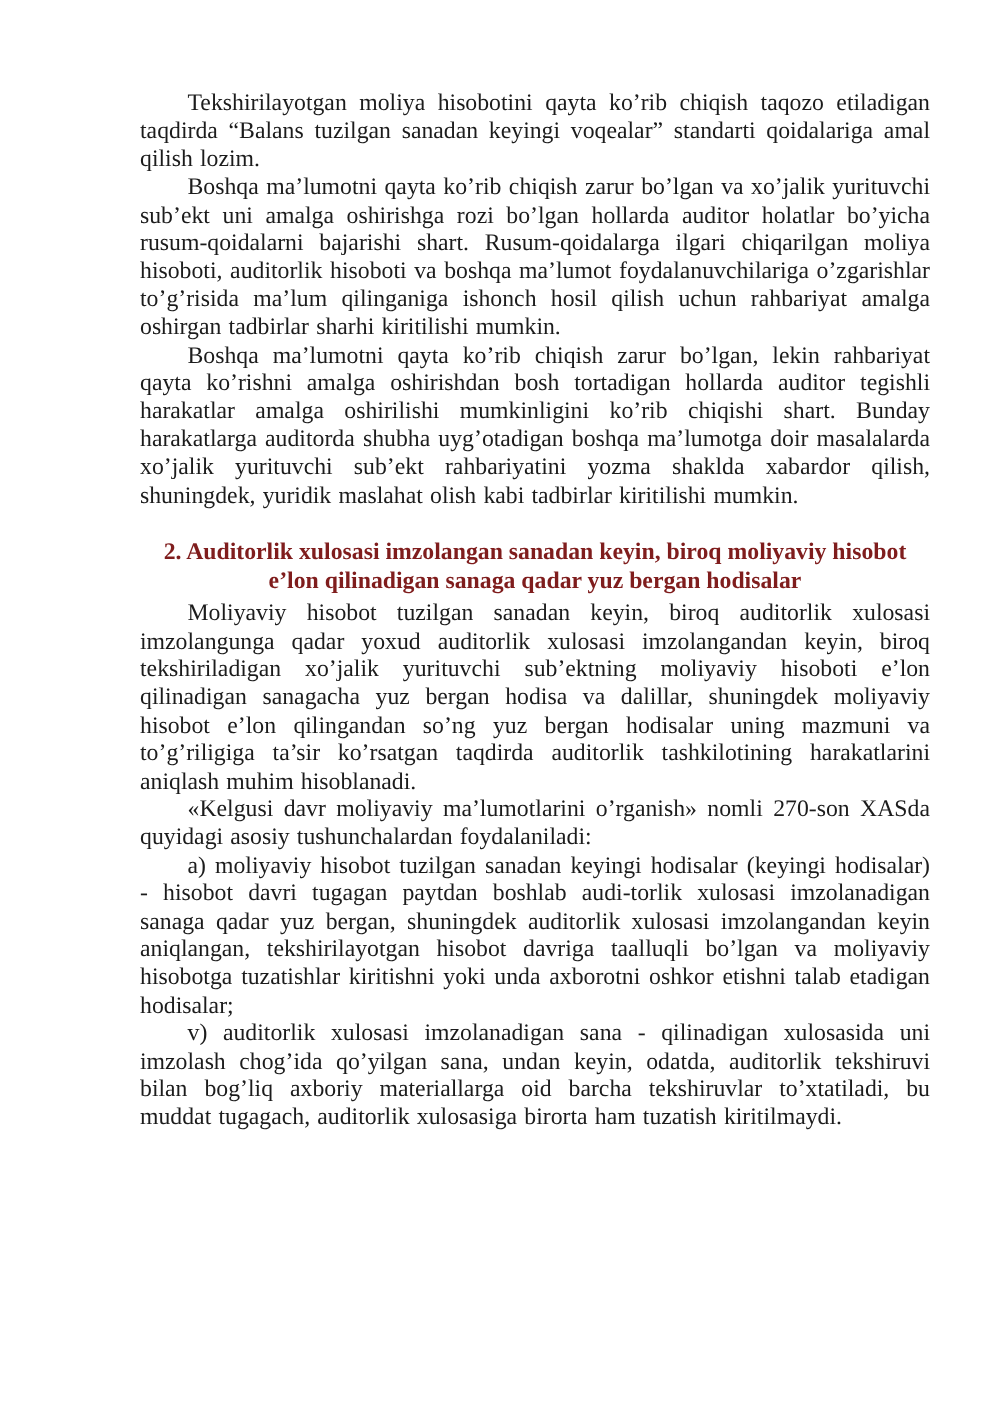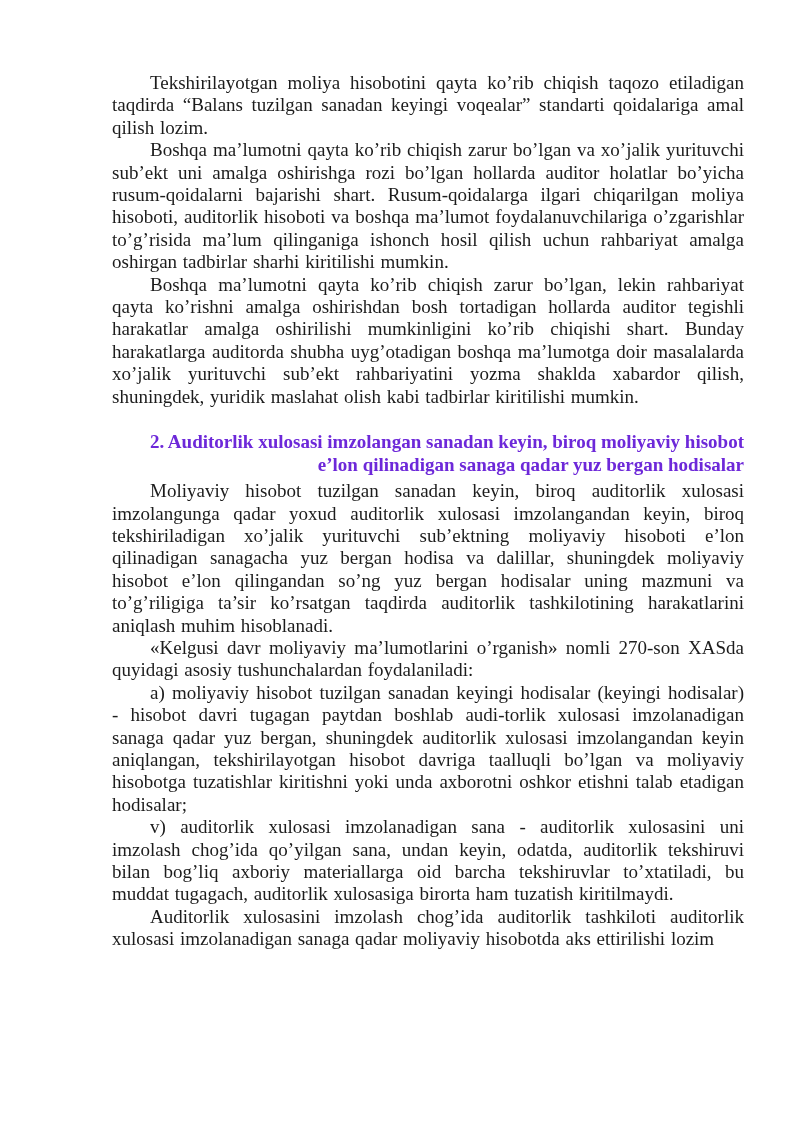--- a/index.html
+++ b/index.html
@@ -27,33 +27,32 @@
     margin: 0;
     text-align: justify;
     text-indent: 38px;
     word-spacing: 1px;
   }
   h2.heading {
     margin: 22px 0 4px 0;
     font-size: 19px;
     font-weight: bold;
     line-height: 23px;
-    text-align: right;
+    text-align: center;
     text-indent: 0;
-    color: #6d28d9;
+    color: #7f1d1d;
   }
 </style>
 </head>
 <body>
 
 <div class="page">
   <div class="content">
       <p class="paragraph">Tekshirilayotgan moliya hisobotini qayta ko’rib chiqish taqozo etiladigan taqdirda “Balans tuzilgan sanadan keyingi voqealar” standarti qoidalariga amal qilish lozim.</p>
       <p class="paragraph">Boshqa ma’lumotni qayta ko’rib chiqish zarur bo’lgan va xo’jalik yurituvchi sub’ekt uni amalga oshirishga rozi bo’lgan hollarda auditor holatlar bo’yicha rusum-qoidalarni bajarishi shart. Rusum-qoidalarga ilgari chiqarilgan moliya hisoboti, auditorlik hisoboti va boshqa ma’lumot foydalanuvchilariga o’zgarishlar to’g’risida ma’lum qilinganiga ishonch hosil qilish uchun rahbariyat amalga oshirgan tadbirlar sharhi kiritilishi mumkin.</p>
       <p class="paragraph">Boshqa ma’lumotni qayta ko’rib chiqish zarur bo’lgan, lekin rahbariyat qayta ko’rishni amalga oshirishdan bosh tortadigan hollarda auditor tegishli harakatlar amalga oshirilishi mumkinligini ko’rib chiqishi shart. Bunday harakatlarga auditorda shubha uyg’otadigan boshqa ma’lumotga doir masalalarda xo’jalik yurituvchi sub’ekt rahbariyatini yozma shaklda xabardor qilish, shuningdek, yuridik maslahat olish kabi tadbirlar kiritilishi mumkin.</p>
       <h2 class="heading">2. Auditorlik xulosasi imzolangan sanadan keyin, biroq moliyaviy hisobot e’lon qilinadigan sanaga qadar yuz bergan hodisalar</h2>
       <p class="paragraph">Moliyaviy hisobot tuzilgan sanadan keyin, biroq auditorlik xulosasi imzolangunga qadar yoxud auditorlik xulosasi imzolangandan keyin, biroq tekshiriladigan xo’jalik yurituvchi sub’ektning moliyaviy hisoboti e’lon qilinadigan sanagacha yuz bergan hodisa va dalillar, shuningdek moliyaviy hisobot e’lon qilingandan so’ng yuz bergan hodisalar uning mazmuni va to’g’riligiga ta’sir ko’rsatgan taqdirda auditorlik tashkilotining harakatlarini aniqlash muhim hisoblanadi.</p>
       <p class="paragraph">«Kelgusi davr moliyaviy ma’lumotlarini o’rganish» nomli 270-son XASda quyidagi asosiy tushunchalardan foydalaniladi:</p>
       <p class="paragraph">a) moliyaviy hisobot tuzilgan sanadan keyingi hodisalar (keyingi hodisalar) - hisobot davri tugagan paytdan boshlab audi-torlik xulosasi imzolanadigan sanaga qadar yuz bergan, shuningdek auditorlik xulosasi imzolangandan keyin aniqlangan, tekshirilayotgan hisobot davriga taalluqli bo’lgan va moliyaviy hisobotga tuzatishlar kiritishni yoki unda axborotni oshkor etishni talab etadigan hodisalar;</p>
-      <p class="paragraph">v) auditorlik xulosasi imzolanadigan sana - auditorlik xulosasini uni imzolash chog’ida qo’yilgan sana, undan keyin, odatda, auditorlik tekshiruvi bilan bog’liq axboriy materiallarga oid barcha tekshiruvlar to’xtatiladi, bu muddat tugagach, auditorlik xulosasiga birorta ham tuzatish kiritilmaydi.</p>
-      <p class="paragraph">Auditorlik xulosasini imzolash chog’ida auditorlik tashkiloti auditorlik xulosasi imzolanadigan sanaga qadar moliyaviy hisobotda aks ettirilishi lozim</p>
+      <p class="paragraph">v) auditorlik xulosasi imzolanadigan sana - qilinadigan xulosasida uni imzolash chog’ida qo’yilgan sana, undan keyin, odatda, auditorlik tekshiruvi bilan bog’liq axboriy materiallarga oid barcha tekshiruvlar to’xtatiladi, bu muddat tugagach, auditorlik xulosasiga birorta ham tuzatish kiritilmaydi.</p>
     </div>
 </div>
 
 </body></html>

